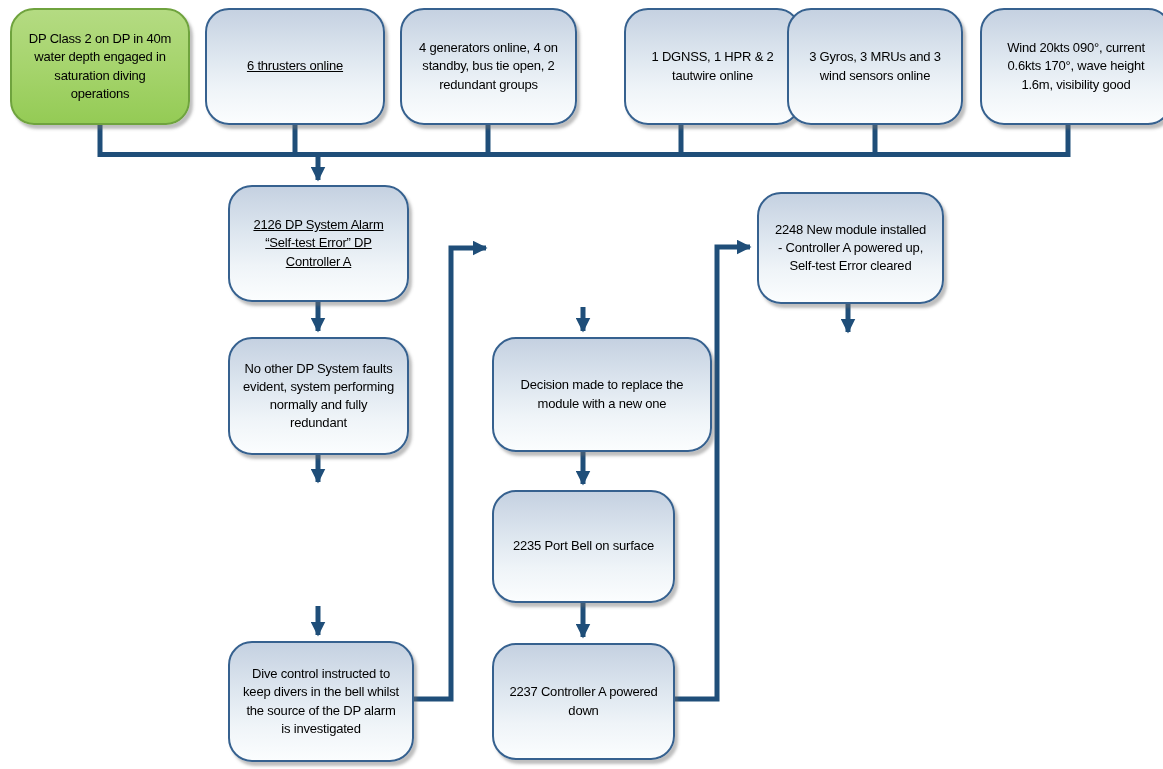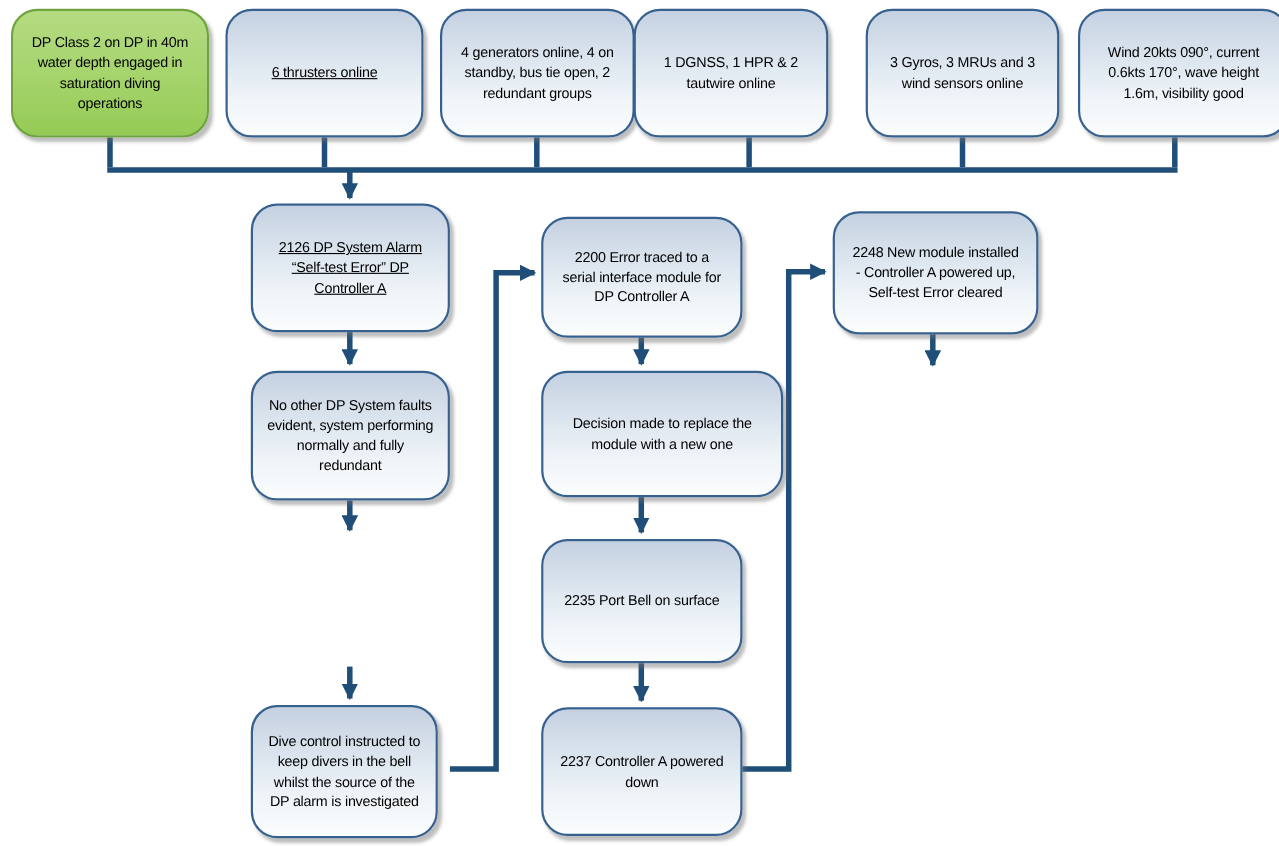--- a/index.html
+++ b/index.html
@@ -70,28 +70,27 @@
       <path d="M583 452 V 484" marker-end="url(#arrow)"></path>
       <path d="M583 603 V 637" marker-end="url(#arrow)"></path>
       <path d="M675 699 H 717 V 247 H 750" marker-end="url(#arrow)"></path>
       <path d="M848 304 V 332" marker-end="url(#arrow)"></path>
     </g>
   </svg>
 
   <div class="box green" style="left:10px; top:8px; width:180px; height:117px;">DP Class 2 on DP in 40m water depth engaged in saturation diving operations</div>
   <div class="box blue" style="left:205px; top:8px; width:180px; height:117px;text-decoration:underline;">6 thrusters online</div>
   <div class="box blue" style="left:400px; top:8px; width:177px; height:117px;">4 generators online, 4 on standby, bus tie open, 2 redundant groups</div>
-  <div class="box blue" style="left:576px; top:8px; width:177px; height:117px;">1 DGNSS, 1 HPR &amp; 2 tautwire online</div>
+  <div class="box blue" style="left:624px; top:8px; width:177px; height:117px;">1 DGNSS, 1 HPR &amp; 2 tautwire online</div>
   <div class="box blue" style="left:787px; top:8px; width:176px; height:117px;">3 Gyros, 3 MRUs and 3 wind sensors online</div>
   <div class="box blue" style="left:980px; top:8px; width:192px; height:117px;">Wind 20kts 090°, current 0.6kts 170°, wave height 1.6m, visibility good</div>
 
   <div class="box blue" style="left:228px; top:185px; width:181px; height:117px;text-decoration:underline;">2126 DP System Alarm “Self-test Error” DP Controller A</div>
   <div class="box blue" style="left:228px; top:337px; width:181px; height:118px;">No other DP System faults evident, system performing normally and fully redundant</div>
-  <div class="box blue" style="left:228px; top:641px; width:170px; height:121px;">Dive control instructed to keep divers in the bell whilst the source of the DP alarm is investigated</div>
+  <div class="box blue" style="left:228px; top:641px; width:186px; height:121px;">Dive control instructed to keep divers in the bell whilst the source of the DP alarm is investigated</div>
 
-  <div class="box blue" style="left:492px; top:197px; width:183px; height:110px;">2200 Error traced to a serial interface module for DP Controller A</div>
   <div class="box blue" style="left:492px; top:337px; width:220px; height:115px;">Decision made to replace the module with a new one</div>
   <div class="box blue" style="left:492px; top:490px; width:183px; height:113px;">2235 Port Bell on surface</div>
   <div class="box blue" style="left:492px; top:643px; width:183px; height:117px;">2237 Controller A powered down</div>
 
   <div class="box blue" style="left:757px; top:192px; width:187px; height:112px;">2248 New module installed - Controller A powered up, Self-test Error cleared</div>
 
 </div>
 
 </body></html>

